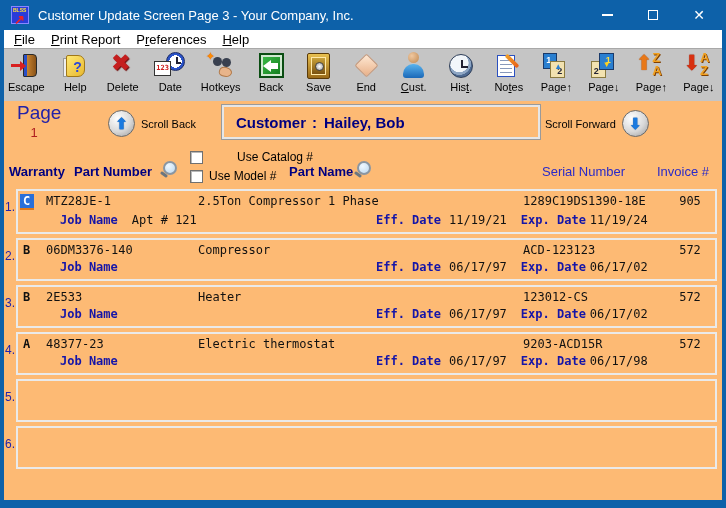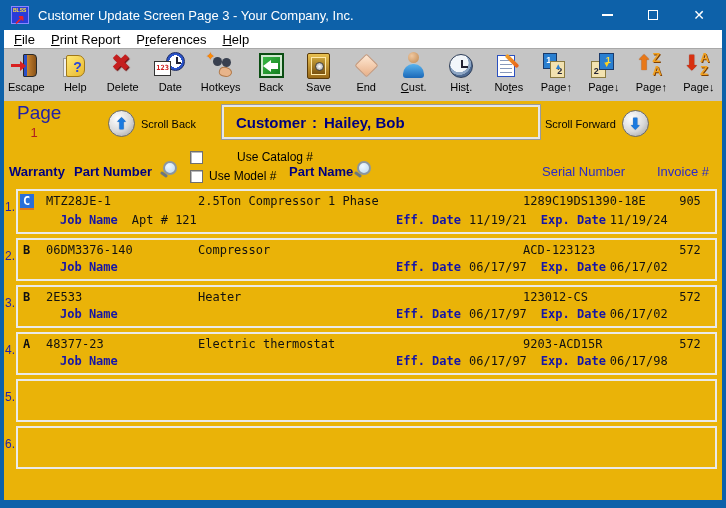--- a/index.html
+++ b/index.html
@@ -1,20 +1,20 @@
 <!DOCTYPE html>
 <html><head>
 <meta charset="utf-8">
 <style>
   * { box-sizing: border-box; margin: 0; padding: 0; }
   html,body { width:726px; height:508px; }
   body { font-family:"Liberation Sans",sans-serif; background:#808080; }
   .window { width:726px; height:508px; display:flex; flex-direction:column;
     border-left:4px solid #0d61a9; border-right:4px solid #0d61a9; border-bottom:8px solid #0d61a9;
-    background:#eab308; }
+    background:#fdba74; }
 
   
   .titlebar { height:30px; background:#0d61a9; display:flex; align-items:center; flex:0 0 30px; }
   .appicon { width:18px; height:18px; margin-left:7px; background:#2a3cd8; border:1px solid #8888ff;
     position:relative; flex:0 0 18px; }
   .appicon::before { content:"BLSS"; position:absolute; top:0px; left:1px; font-size:5px; font-weight:bold;
     color:#ffe33a; letter-spacing:0; }
   .appicon::after { content:"↗"; position:absolute; bottom:-4px; left:2px; color:#ee2222; font-size:13px; font-weight:bold; }
   .title-text { color:#fff; font-size:13px; margin-left:9px; flex:1 1 auto; white-space:nowrap; overflow:hidden; }
   .winctl { width:46px; height:30px; display:flex; align-items:center; justify-content:center; color:#fff; }
@@ -146,21 +146,21 @@
   .rowbox { border:2px solid #eaeaea; min-height:43px; padding:3px 4px 2px 2px; }
   .line1 { display:grid; grid-template-columns:26px 152px 325px 152px 1fr;
     font:12px "DejaVu Sans Mono",monospace; color:#111; align-items:baseline; }
   .warr { font-weight:bold; padding-left:3px; }
   .warr.sel { background:#2a6fd8; color:#fff; width:14px; padding:0 0 0 3px; border-bottom:2px solid #e07818; }
   .invoice { text-align:center; padding-right:6px; }
   .line2 { position:relative; height:17px; margin-top:3px; font:12px "DejaVu Sans Mono",monospace; }
   .bluelab { color:#1515a8; font-weight:bold; }
   .jobgroup { position:absolute; left:40px; white-space:nowrap; }
   .jobval { margin-left:14px; color:#111; }
-  .dategroup { position:absolute; left:356px; white-space:nowrap;margin-left:20px; }
+  .dategroup { position:absolute; left:356px; white-space:nowrap; }
   .effd { margin:0 14px 0 8px; color:#111; }
   .expd { margin-left:4px; color:#111; }
   .bottom-fill { flex:0 0 22px; }
 </style>
 </head>
 <body>
 
 <div class="window">
 
   <div class="titlebar">

